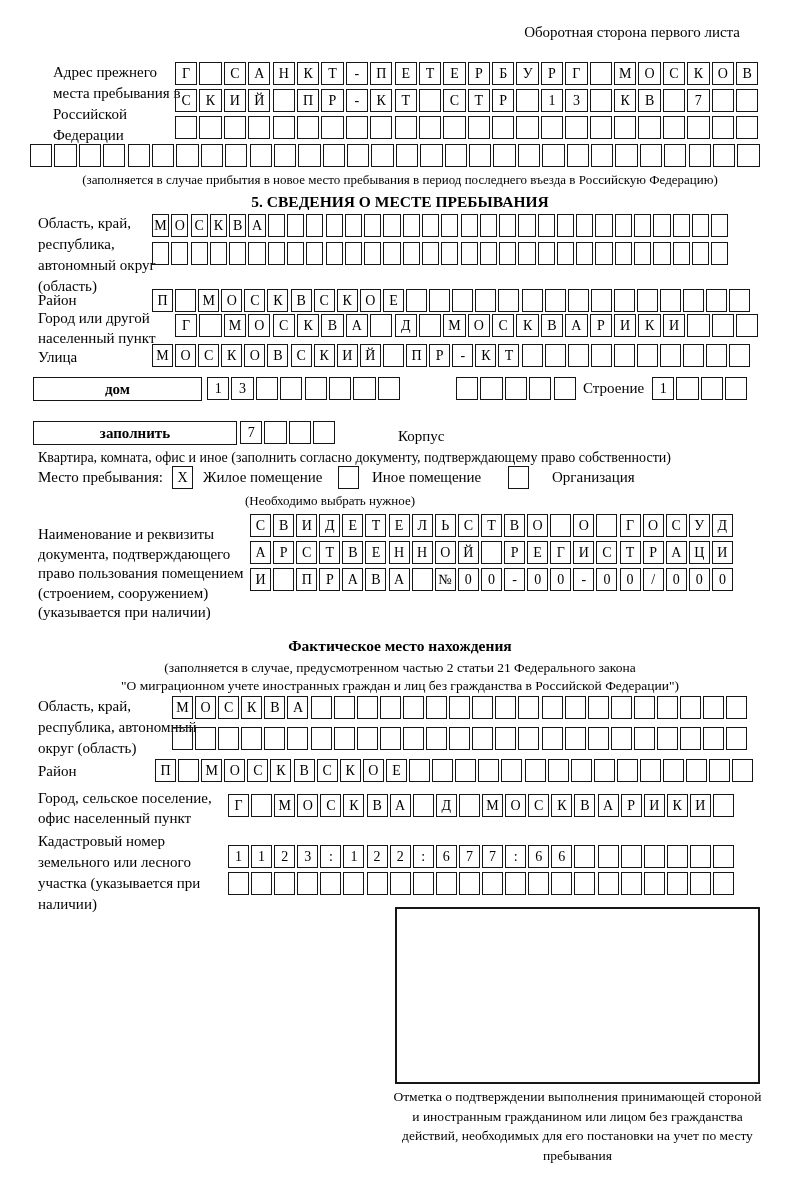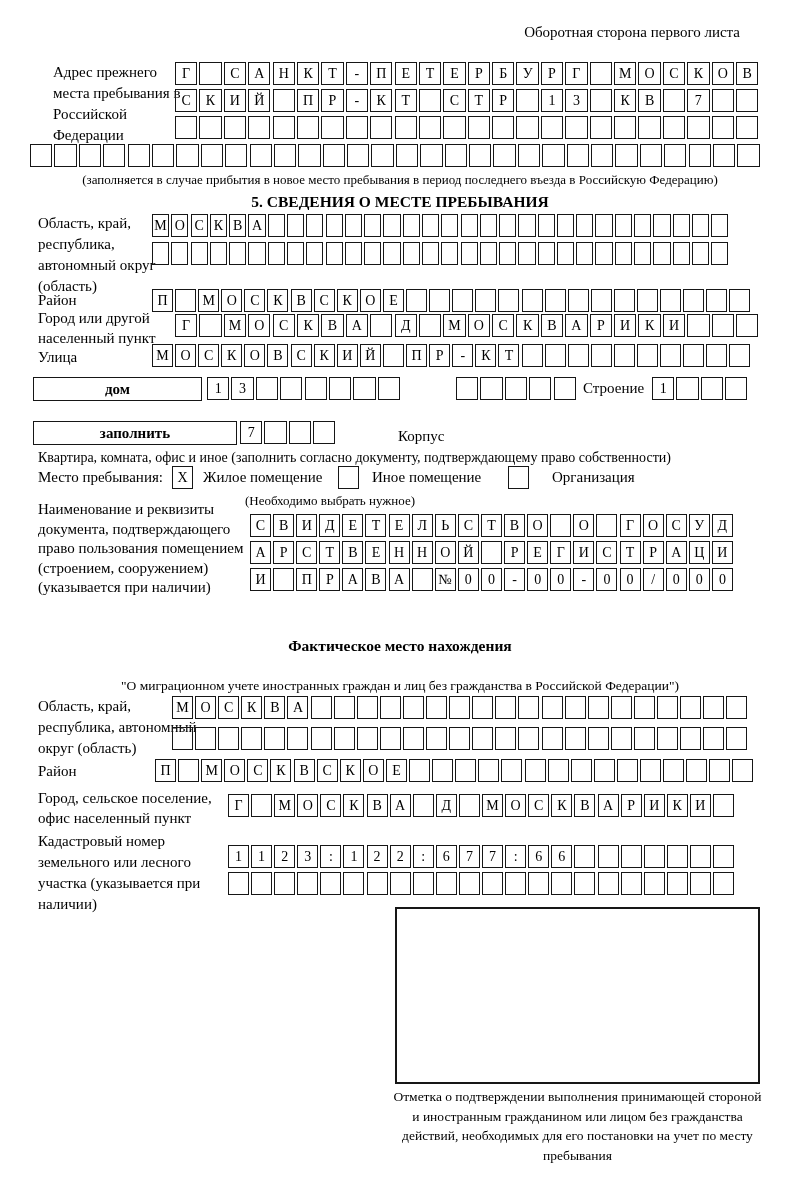--- a/index.html
+++ b/index.html
@@ -338,21 +338,21 @@
 
   <div class="abs inline" style="left:38px;top:469px;">Место пребывания:</div>
   <div class="abs chk" style="left:172px;top:466px;">X</div>
   <div class="abs inline" style="left:203px;top:469px;">Жилое помещение</div>
   <div class="abs chk" style="left:338px;top:466px;"></div>
   <div class="abs inline" style="left:372px;top:469px;">Иное помещение</div>
   <div class="abs chk" style="left:508px;top:466px;"></div>
   <div class="abs inline" style="left:552px;top:469px;">Организация</div>
   <div class="abs small" style="left:130px;top:492px;width:400px;text-align:center;">(Необходимо выбрать нужное)</div>
 
-  <div class="abs label" style="left:38px;top:500px;width:212px;line-height:19.5px;">Наименование и реквизиты документа, подтверждающего право пользования помещением (строением, сооружением) (указывается при наличии)</div>
+  <div class="abs label" style="left:38px;top:525px;width:212px;line-height:19.5px;">Наименование и реквизиты документа, подтверждающего право пользования помещением (строением, сооружением) (указывается при наличии)</div>
   <div class="abs boxrow p24" style="left:250px;top:514px;">
       <span class="cell">С</span>
       <span class="cell">В</span>
       <span class="cell">И</span>
       <span class="cell">Д</span>
       <span class="cell">Е</span>
       <span class="cell">Т</span>
       <span class="cell">Е</span>
       <span class="cell">Л</span>
       <span class="cell">Ь</span>
@@ -410,20 +410,21 @@
       <span class="cell">-</span>
       <span class="cell">0</span>
       <span class="cell">0</span>
       <span class="cell">/</span>
       <span class="cell">0</span>
       <span class="cell">0</span>
       <span class="cell">0</span>
     </div>
 
   <div class="abs title center" style="top:637px;">Фактическое место нахождения</div>
+  <div class="abs small center" style="top:659px;font-size:13.5px;">(заполняется в случае, предусмотренном частью 2 статьи 21 Федерального закона</div>
   <div class="abs small center" style="top:677px;font-size:13.5px;">"О миграционном учете иностранных граждан и лиц без гражданства в Российской Федерации")</div>
 
   <div class="abs label" style="left:38px;top:696px;width:170px;">Область, край, республика, автономный округ (область)</div>
   <div class="abs boxrow p24" style="left:172px;top:696px;">
       <span class="cell">М</span>
       <span class="cell">О</span>
       <span class="cell">С</span>
       <span class="cell">К</span>
       <span class="cell">В</span>
       <span class="cell">А</span>

